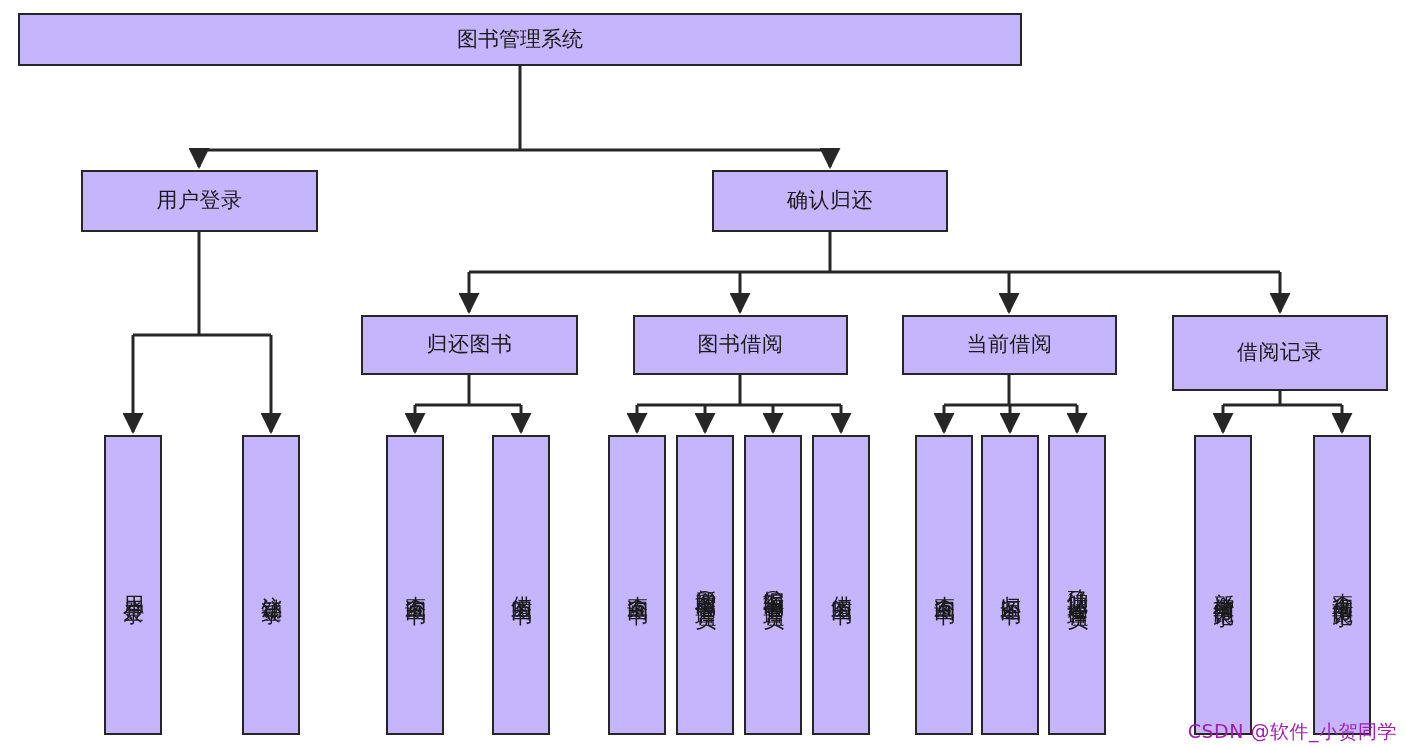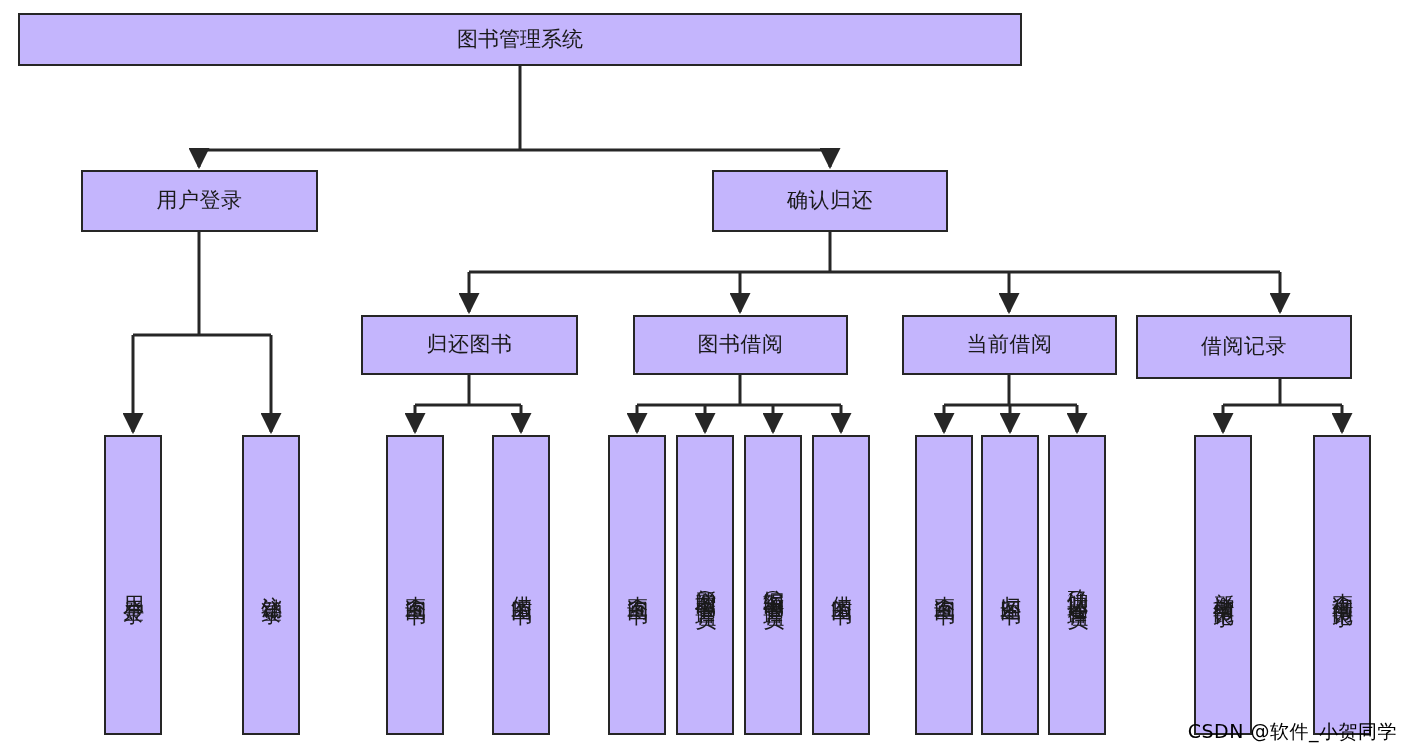--- a/index.html
+++ b/index.html
@@ -48,21 +48,21 @@
   .node.v .lbl{
     writing-mode:vertical-rl;
     text-orientation:upright;
     white-space:nowrap;
   }
   .watermark{
     position:absolute;
     right:8px;
     bottom:2px;
     font-size:19px;
-    color:#000000;
+    color:#a21caf;
     white-space:nowrap;
     letter-spacing:.5px;
   }
 </style>
 </head>
 <body>
 
 <div id="stage">
 
   <svg id="wires" viewBox="0 0 1405 747" xmlns="http://www.w3.org/2000/svg">
@@ -130,21 +130,21 @@
 
   <div class="node h" style="left:361px; top:315px; width:217px; height:60px;">
     <span class="lbl">归还图书</span>
   </div>
   <div class="node h" style="left:633px; top:315px; width:215px; height:60px;">
     <span class="lbl">图书借阅</span>
   </div>
   <div class="node h" style="left:902px; top:315px; width:215px; height:60px;text-align:right;">
     <span class="lbl">当前借阅</span>
   </div>
-  <div class="node h" style="left:1136px; top:315px; width:216px; height:64px;">
+  <div class="node h" style="left:1172px; top:315px; width:216px; height:76px;">
     <span class="lbl">借阅记录</span>
   </div>
 
   <div class="node v" style="left:104px; top:435px; width:58px; height:300px;">
     <span class="lbl">用户登录</span>
   </div>
   <div class="node v" style="left:242px; top:435px; width:58px; height:300px;">
     <span class="lbl">注销登录</span>
   </div>
 

